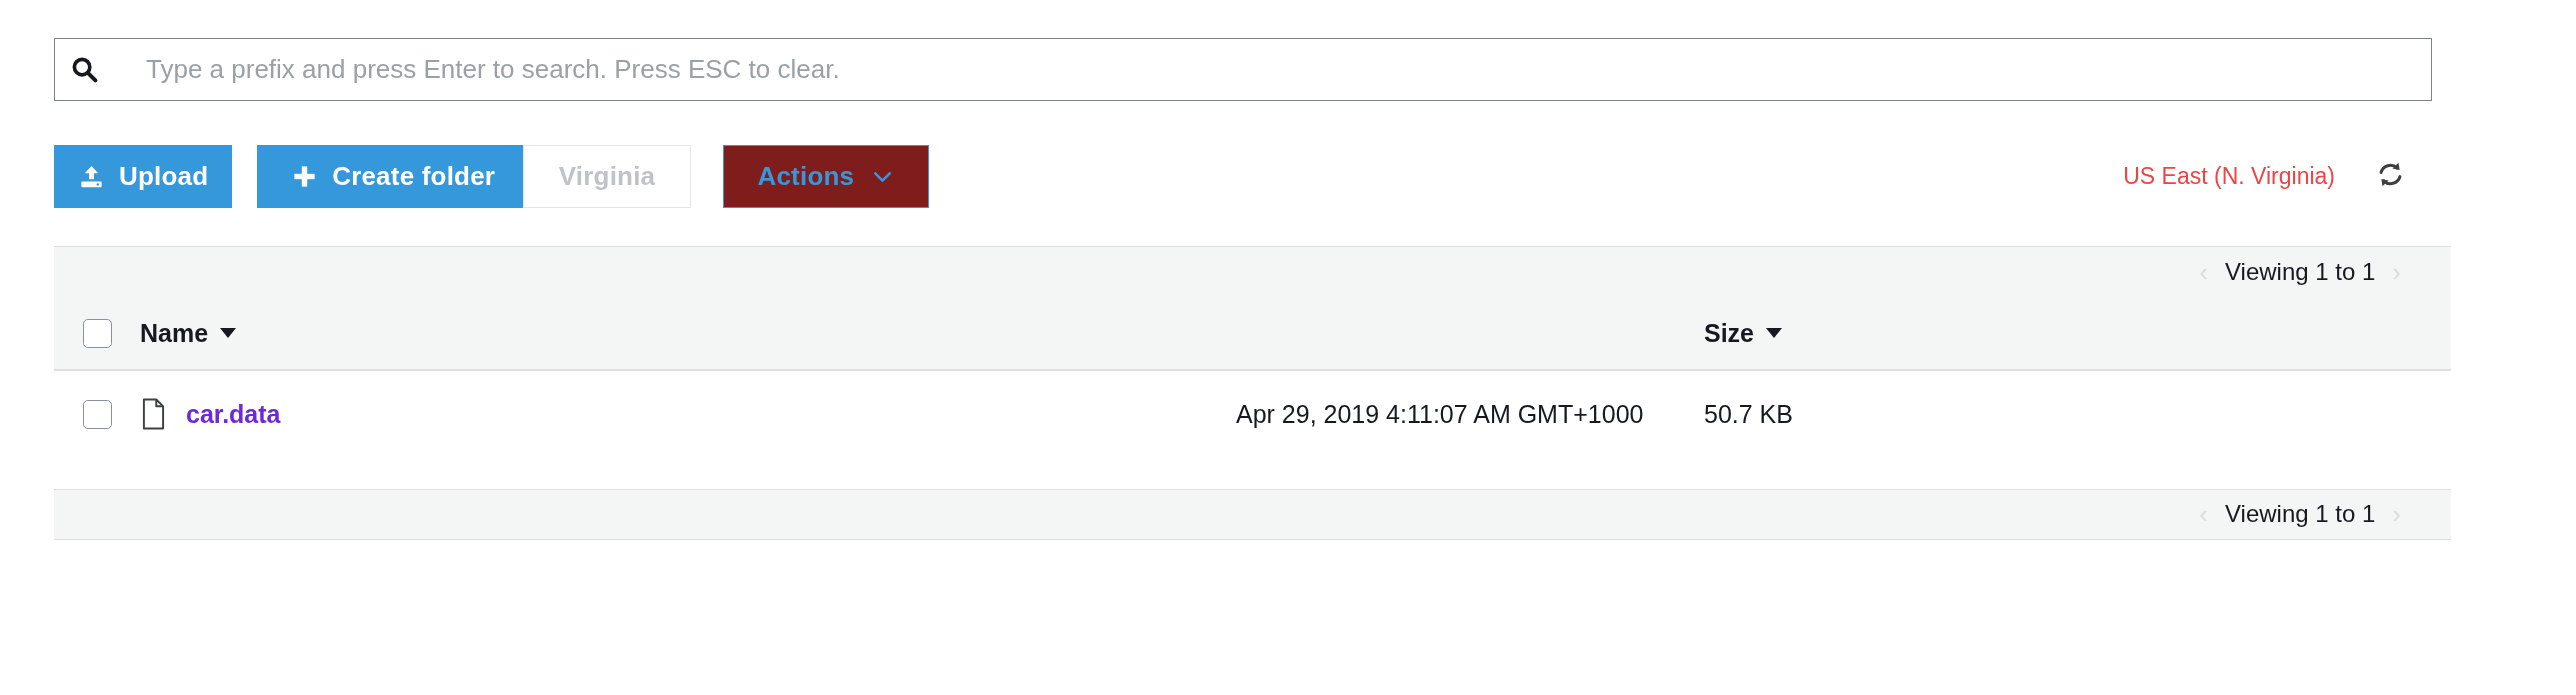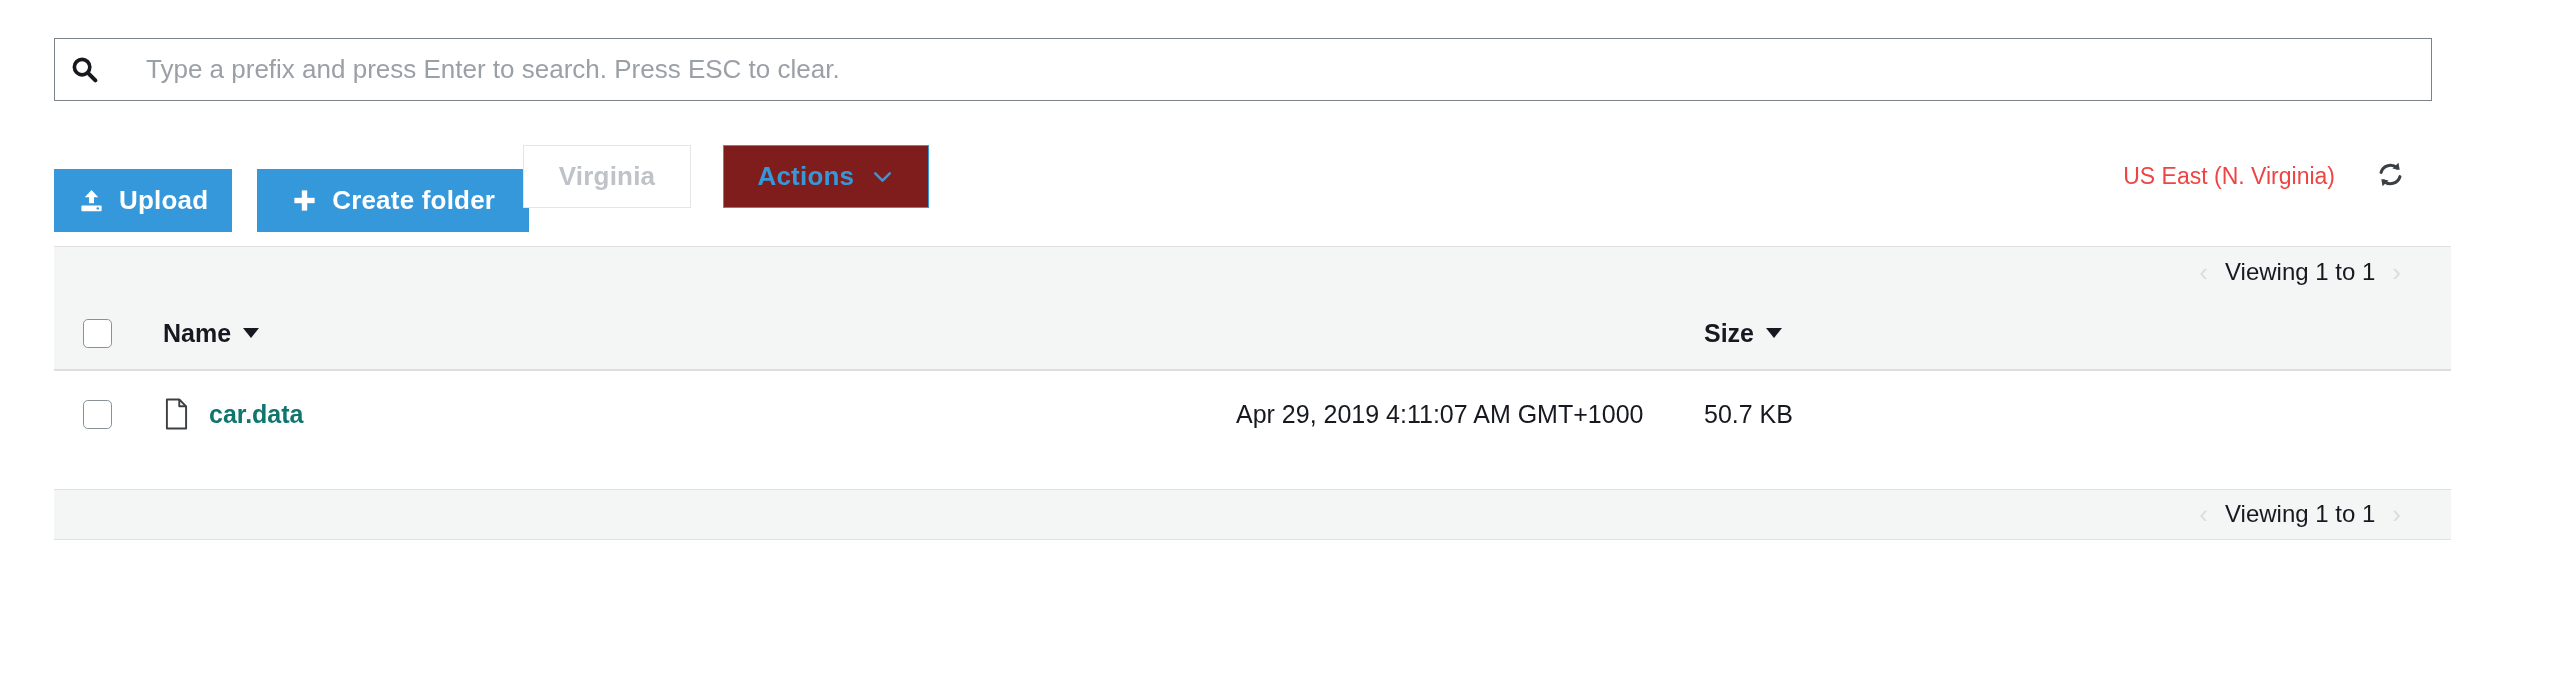--- a/index.html
+++ b/index.html
@@ -77,21 +77,20 @@
     font-weight: bold;
     letter-spacing: 0.2px;
     cursor: pointer;
     border: none;
     font-family: "Liberation Sans", sans-serif;
     white-space: nowrap;
   }
   .btn-primary {
     background: #3498db;
     color: #ffffff;
-    margin-top: 24px;
   }
   .btn-upload { left: 0; width: 178px; }
   .btn-create { left: 203px; width: 272px; }
   .btn-download {
     left: 469px;
     width: 168px;
     background: #ffffff;
     color: #bfc3c7;
     border: 1.9px solid #e3e5e7;
     font-weight: bold;
@@ -188,21 +187,21 @@
     position: absolute;
     top: 0;
     height: 100%;
     display: flex;
     align-items: center;
     font-size: 25px;
     color: #16191f;
     white-space: nowrap;
   }
   .c-check { left: 0; width: 86px; justify-content: center; }
-  .c-name  { left: 86px; margin-left: 23px; }
+  .c-name  { left: 86px; }
   .c-mod   { left: 1182px; }
   .c-size  { left: 1650px; }
   .c-class { left: 1941px; }
 
   .head-row .cell { font-weight: bold; font-size: 25px; }
 
   .sort-caret {
     display: inline-block;
     margin-left: 11.5px;
     width: 0; height: 0;
@@ -223,21 +222,21 @@
   }
 
   .file-icon {
     display: inline-flex;
     margin-right: 19px;
     align-items: center;
   }
   .file-name {
     font-weight: bold;
     font-size: 25px;
-    color: #0f766e;
+    color: #6d28d9;
     cursor: pointer;
   }
 
   .bar-bottom {
     margin-top: 31.5px;
     border-bottom: 1.9px solid #e0e0e0;
   }
   .bar-top { border-bottom: none; }
   .bar-after-row { border-top: 1.9px solid #e0e0e0; }
 </style>

